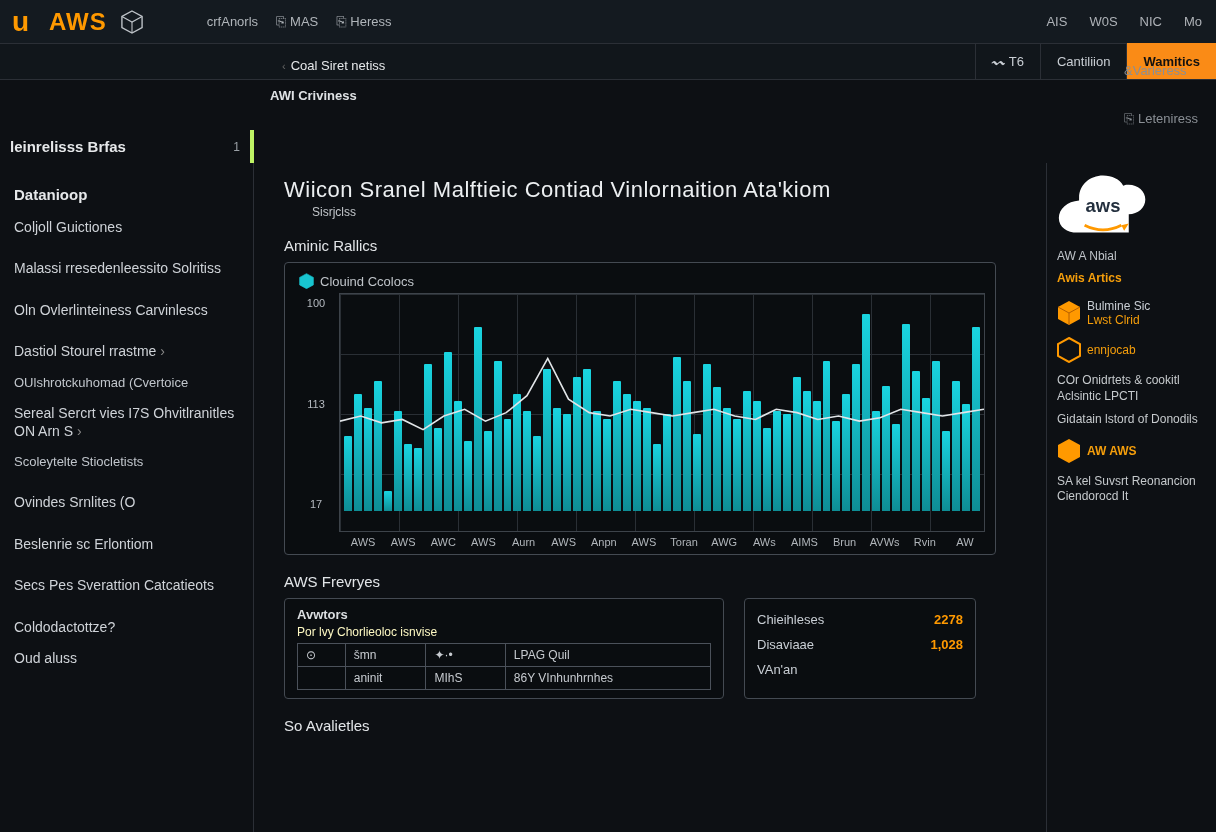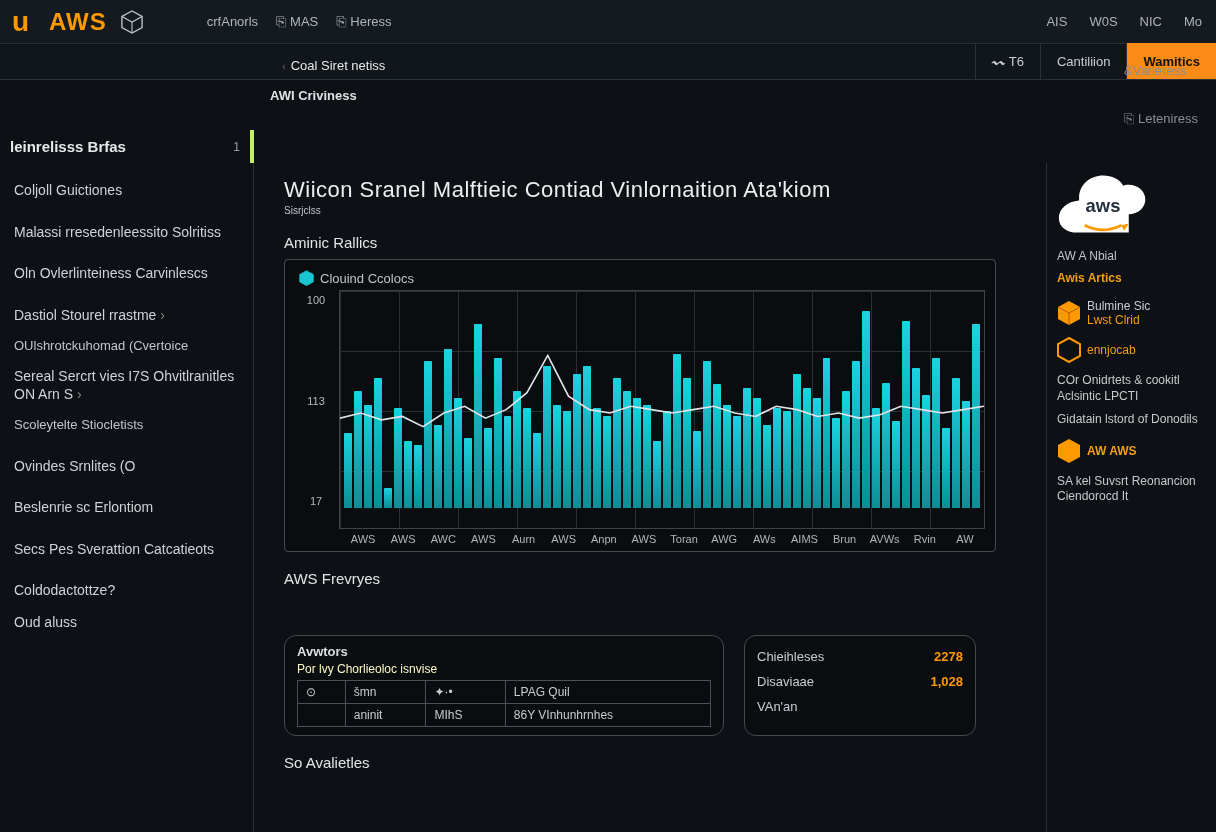--- a/index.html
+++ b/index.html
@@ -65,21 +65,21 @@
     overflow: hidden;
   }
   .sb-item { padding: 7px 4px; color: #cfd3d8; cursor: pointer; line-height: 1.25; }
   .sb-item.title { font-weight: 700; font-size: 15px; color: #e6e8ea; margin-top: 4px; }
   .sb-item.sub { font-size: 13px; color: #c1c6cc; }
   .sb-item.exp::after { content: " ›"; color: #888; }
   .sb-sep { height: 10px; }
   
   .main { flex: 1; padding: 14px 12px 0 30px; overflow: hidden; }
   .page-title { font-size: 22px; font-weight: 500; color: #eceff1; letter-spacing: .5px; }
-  .page-sub { font-size: 10px; color: #c2c6ca; margin-top: 2px; }
+  .page-sub { font-size: 12px; color: #c2c6ca; margin-top: 2px; margin-left: 28px; }
   .sec-title { font-size: 15px; font-weight: 500; color: #e2e5e8; margin: 18px 0 8px; }
   
   .chart-card {
     border: 1px solid #444a52; border-radius: 4px;
     background: #0a0d10;
     padding: 10px 10px 6px 14px;
     width: 712px;
   }
   .chart-head { font-size: 13px; color: #bfc4c9; margin-bottom: 4px; display:flex; align-items:flex-end; gap:6px; }
   .hex-sm { width:15px; height:16px; display:inline-block; }
@@ -93,24 +93,23 @@
       repeating-linear-gradient(to bottom, #2a2f35 0 1px, transparent 1px 60px);
   }
   .bars { position: absolute; left: 0; right: 0; bottom: 20px; top: 0; display: flex; align-items: flex-end; gap: 2px; padding: 0 4px; }
   .bar { flex: 1; background: linear-gradient(#19d4e0, #0e8d95); min-width: 4px; border-radius: 1px 1px 0 0; }
   .linepath { position: absolute; left:0; right:0; top:0; bottom:20px; }
   .xaxis { display: flex; font-size: 11px; color: #b0b5ba; margin-top: 4px; padding-left: 44px; gap: 0; }
   .xaxis span { flex: 1; text-align: center; }
   
   .cards { display: flex; gap: 20px; margin-top: 6px; }
   .card {
-    border: 1px solid #444a52; border-radius: 12px;
+    border: 1px solid #444a52; border-radius: 4px;
     background: #0a0d10;
     padding: 8px 12px;
-    margin-top: 40px;
   }
   .card.c1 { width: 440px; }
   .card.c2 { width: 232px; }
   .c-head { font-size: 13px; color: #dbdee1; font-weight: 600; margin-bottom: 3px; }
   .c-sub  { font-size: 12px; color: #fef9c3; margin-bottom: 4px; }
   .mini-table { width: 100%; border-collapse: collapse; font-size: 12px; }
   .mini-table td { border: 1px solid #4b515a; padding: 4px 8px; color:#c7cbd0; }
   .kv { display: flex; justify-content: space-between; padding: 5px 0; font-size: 13px; }
   .kv .v { color: #ff9900; font-weight: 600; }
   
@@ -181,20 +180,21 @@
   <div style="width:254px; border-right:4px solid #bef264; padding:8px 10px; display:flex; justify-content:space-between; align-items:center;margin-top:20px;">
     <span style="font-size:15px; font-weight:700; color:#e6e8ea;">leinrelisss Brfas</span>
     <span style="font-size:12px; color:#9aa0a6;">1</span>
   </div>
   <div style="flex:1;"></div>
 </div>
 
 <div class="layout">
 
   <div class="sidebar">
+    <div class="sb-item title">Datanioop</div>
     <div class="sb-item">Coljoll Guictiones</div>
     <div class="sb-sep"></div>
     <div class="sb-item">Malassi rresedenleessito Solritiss</div>
     <div class="sb-sep"></div>
     <div class="sb-item">Oln Ovlerlinteiness Carvinlescs</div>
     <div class="sb-sep"></div>
     <div class="sb-item exp">Dastiol Stourel rrastme</div>
     <div class="sb-item sub">OUlshrotckuhomad (Cvertoice</div>
     <div class="sb-item exp">Sereal Sercrt vies I7S Ohvitlranitles ON Arn S</div>
     <div class="sb-item sub">Scoleytelte Stiocletists</div>

